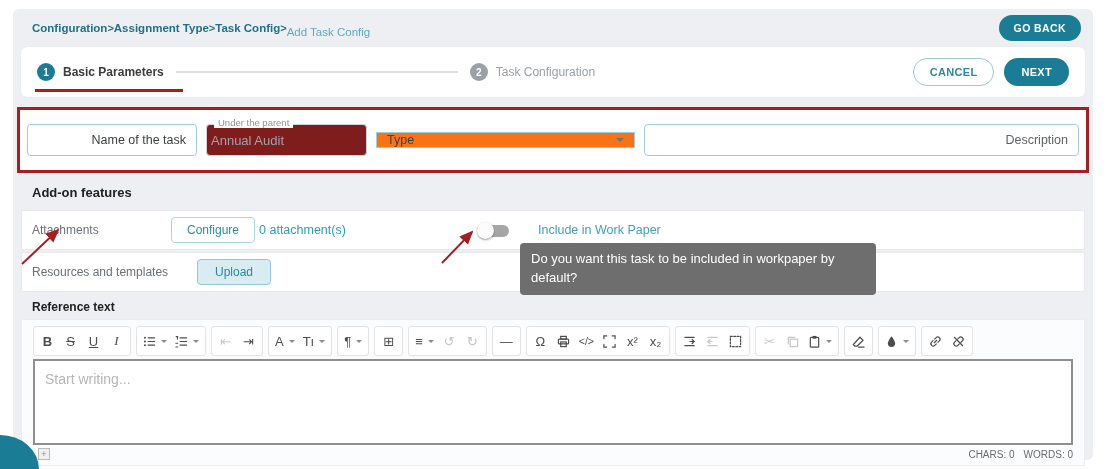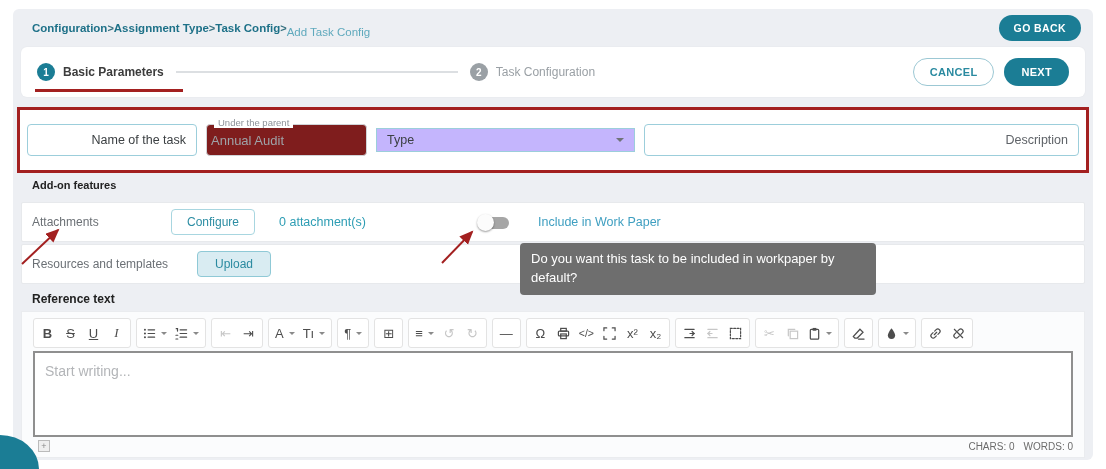--- a/index.html
+++ b/index.html
@@ -51,41 +51,41 @@
   .f-name { width:170px; }
   .f-name::placeholder { color:#3c4043; opacity:1; }
   .f-desc { flex:1; }
   .f-desc::placeholder { color:#5f6368; opacity:1; }
   .f-parent { position:relative; width:161px; height:32px; }
   .f-parent input { width:100%; height:100%; border:1.5px solid #d0d4d8;
     border-radius:4px; padding:0 4px; font-size:13px; font-family:inherit;
     color:#9ea3a8; background:#7f1d1d; outline:none; }
   .f-parent .float-label { position:absolute; top:-6px; left:8px; background:#fff;
     padding:0 4px; font-size:9.5px; color:#8d9299; line-height:1; }
-  .f-type { width:259px; height:24px; border:1.5px solid #9ccedb; border-radius:0;
+  .f-type { width:259px; height:16px; border:1.5px solid #9ccedb; border-radius:0;
     display:flex; align-items:center; padding:0 10px; font-size:12.5px;
-    color:#3c4043; cursor:pointer; background:#c4b5fd; }
+    color:#3c4043; cursor:pointer; background:#f97316; }
   .f-type .caret-down { margin-left:auto; width:0; height:0;
     border:4.5px solid transparent; border-top-color:#6f7378; margin-top:4px; }
 
   
-  .section-heading { margin:4px 0 9px 19px; font-size:11px; font-weight:700;
+  .section-heading { margin:12px 0 9px 19px; font-size:13px; font-weight:700;
     color:#222; height:16px; line-height:16px; }
   .addon-row { position:relative; margin:0 8px; height:40px; background:#fff;
     border:1px solid #e7e9ec; border-radius:2px; display:flex; align-items:center;
     padding:0 10px; }
   .addon-row + .addon-row { margin-top:2px; }
   .row-label { font-size:12px; color:#6b7075; }
   .r0 .row-label { width:139px; }
   .r1 .row-label { width:165px; }
   .configure-btn { background:#fff; border:1px solid #a8d6e0; border-radius:4px;
     color:#2c8da3; font-size:12px; padding:5px 15px; cursor:pointer; font-family:inherit; }
   .upload-btn { background:#d9ecf2; border:1px solid #8fc9d6; border-radius:4px;
     color:#2a8aa0; font-size:12px; padding:5px 17px; cursor:pointer; font-family:inherit; }
-  .attach-info { margin-left:24px; font-size:12.5px; color:#2d9db4; }
+  .attach-info { margin-left:4px; font-size:12.5px; color:#2d9db4; }
   .toggle { position:absolute; left:457px; top:14px; width:30px; height:12px;
     background:#a6a6a6; border-radius:6px; cursor:pointer; }
   .toggle-knob { position:absolute; left:-2px; top:-3px; width:17px; height:17px;
     border-radius:50%; background:#fcfcfc; box-shadow:0 1px 2px rgba(0,0,0,.4); }
   .toggle-label { position:absolute; left:496px; font-size:12.5px; color:#3f9fc1;margin-left:20px; }
 
   .tooltip { position:absolute; left:520px; top:243px; width:356px; z-index:60;
     background:#6e6e6e; color:#fff; font-size:13px; line-height:1.45;
     padding:7px 11px; border-radius:4px; }
 

